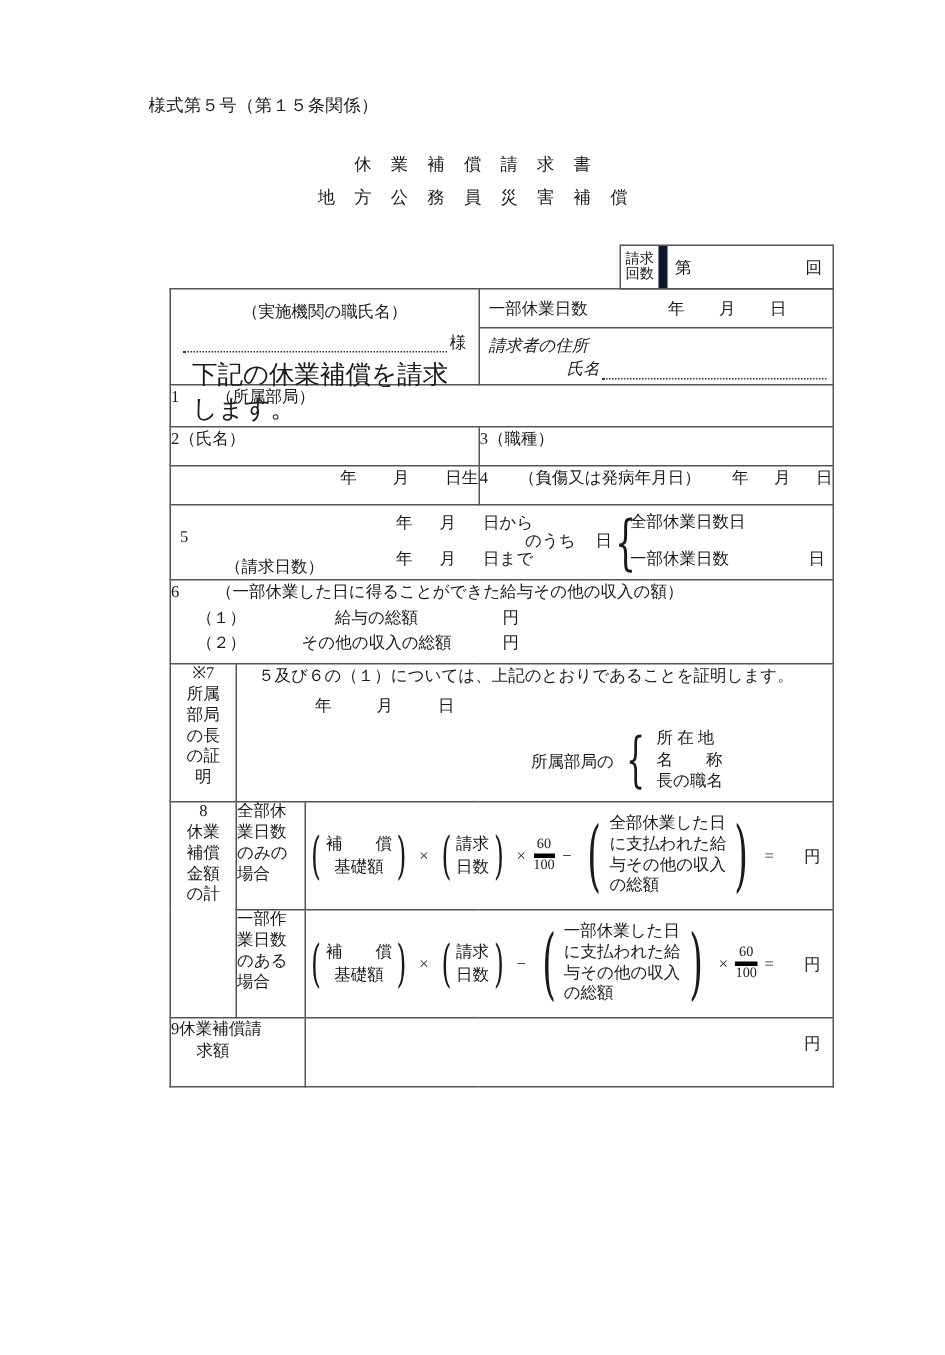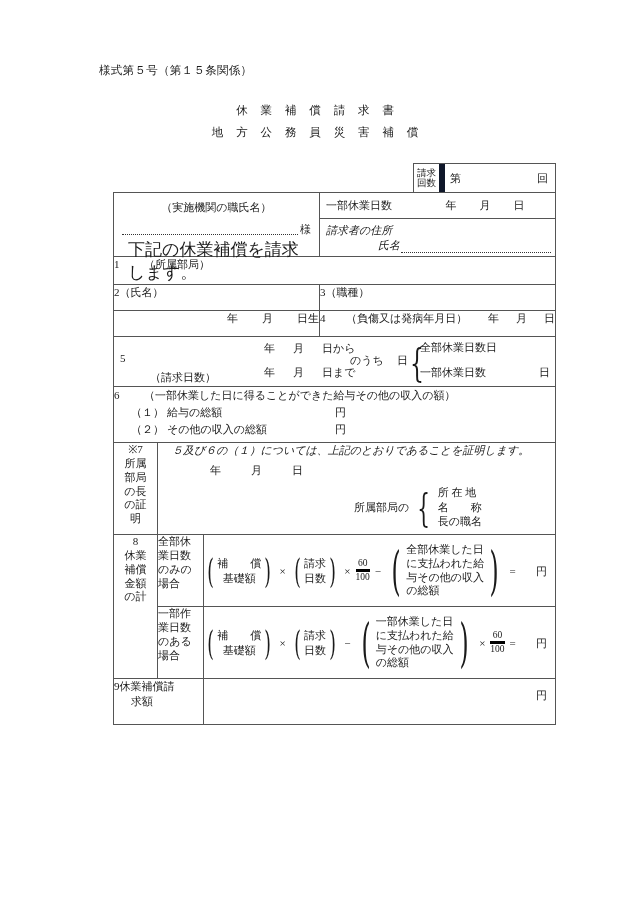--- a/index.html
+++ b/index.html
@@ -125,33 +125,33 @@
     transform-origin: left center;
   }
   .r5 .b1 { position: absolute; left: 306px; top: 3px; width: 130px; display: flex; justify-content: flex-start; }
   .r5 .b2 { position: absolute; left: 306px; top: 28px; width: 130px; display: flex; justify-content: space-between; }
 
   
   .r6 { height: 56px; padding: 4px 6px; line-height: 1.55; }
   .r6 .l1 .num { display: inline-block; width: 30px; }
   .r6 .sub { padding-left: 17px; }
   .r6 .sub .k { display: inline-block; width: 36px; }
-  .r6 .sub .t { display: inline-block; width: 168px; }
+  .r6 .sub .t { display: inline-block; width: 168px; text-align: center; }
 
   
   .v-label {
     width: 44px;
     text-align: center;
     padding: 5px 0;
     line-height: 1.26;
     font-size: 11px;
     letter-spacing: 0;
   }
   .r7body { height: 92px; padding: 6px 8px; position: relative; }
-  .r7body .t1 { padding-left: 14px; font-style: italic; }
+  .r7body .t1 { padding-left: 14px; }
   .r7body .t2 { padding-left: 52px; margin-top: 5px; }
   .r7body .t2 span { padding-right: 30px; }
   .r7body .t2 .last { padding-right: 0; }
   .r7body .grp { position: absolute; left: 196px; bottom: 5px; display: flex; align-items: center; }
   .r7body .grp .pre { padding-right: 2px; }
   .r7body .grp .brace3 {
     font-size: 40px; line-height: 42px;
     font-family: "DejaVu Serif", serif;
     transform: scaleX(.5);
     transform-origin: center;

